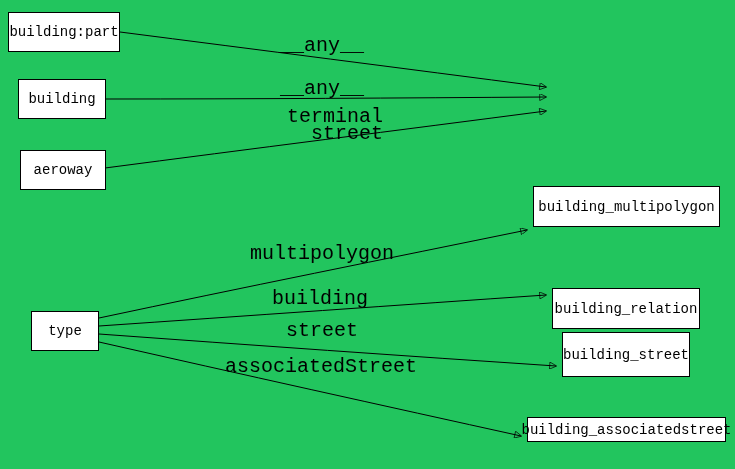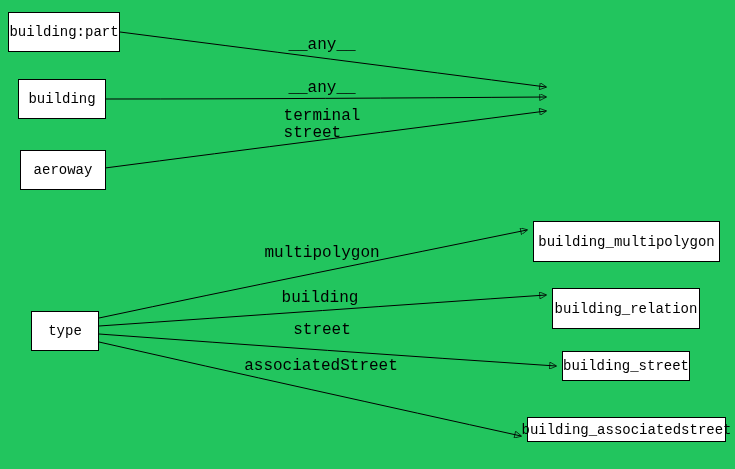--- a/index.html
+++ b/index.html
@@ -36,23 +36,23 @@
     display: flex;
     align-items: center;
     justify-content: center;
     font-size: 14px;
     line-height: 1;
     white-space: nowrap;
   }
   .edge-label {
     position: absolute;
     transform: translate(-50%, -50%);
-    font-size: 16px;
+    font-size: 20px;
     line-height: 17px;
-    text-align: left;
+    text-align: right;
     white-space: nowrap;
   }
 </style>
 </head>
 <body>
 
 <div class="canvas">
 
   <svg class="edges-svg" viewBox="0 0 735 469" xmlns="http://www.w3.org/2000/svg">
     <defs>
@@ -71,33 +71,33 @@
 
   <div class="node" style="left:8px; top:12px; width:112px; height:40px">building:part</div>
 
   <div class="node" style="left:18px; top:79px; width:88px; height:40px">building</div>
 
   <div class="node" style="left:20px; top:150px; width:86px; height:40px">aeroway</div>
 
   <div class="node" style="left:31px; top:311px; width:68px; height:40px">type</div>
 
 
-  <div class="node" style="left:533px; top:221px; width:187px; height:41px">building_multipolygon</div>
+  <div class="node" style="left:533px; top:186px; width:187px; height:41px">building_multipolygon</div>
 
   <div class="node" style="left:552px; top:288px; width:148px; height:41px">building_relation</div>
 
-  <div class="node" style="left:562px; top:351px; width:128px; height:30px">building_street</div>
+  <div class="node" style="left:562px; top:332px; width:128px; height:45px">building_street</div>
 
   <div class="node" style="left:527px; top:417px; width:199px; height:25px">building_associatedstreet</div>
 
   <div class="edge-label" style="left:322px; top:45px">__any__</div>
 
   <div class="edge-label" style="left:322px; top:88px">__any__</div>
 
-  <div class="edge-label" style="left:322px; top:125px">
+  <div class="edge-label" style="left:335px; top:125px">
     <div>terminal</div>
     <div>street</div>
   </div>
 
   <div class="edge-label" style="left:322px; top:253px">multipolygon</div>
 
   <div class="edge-label" style="left:320px; top:298px">building</div>
 
   <div class="edge-label" style="left:322px; top:330px">street</div>
 

